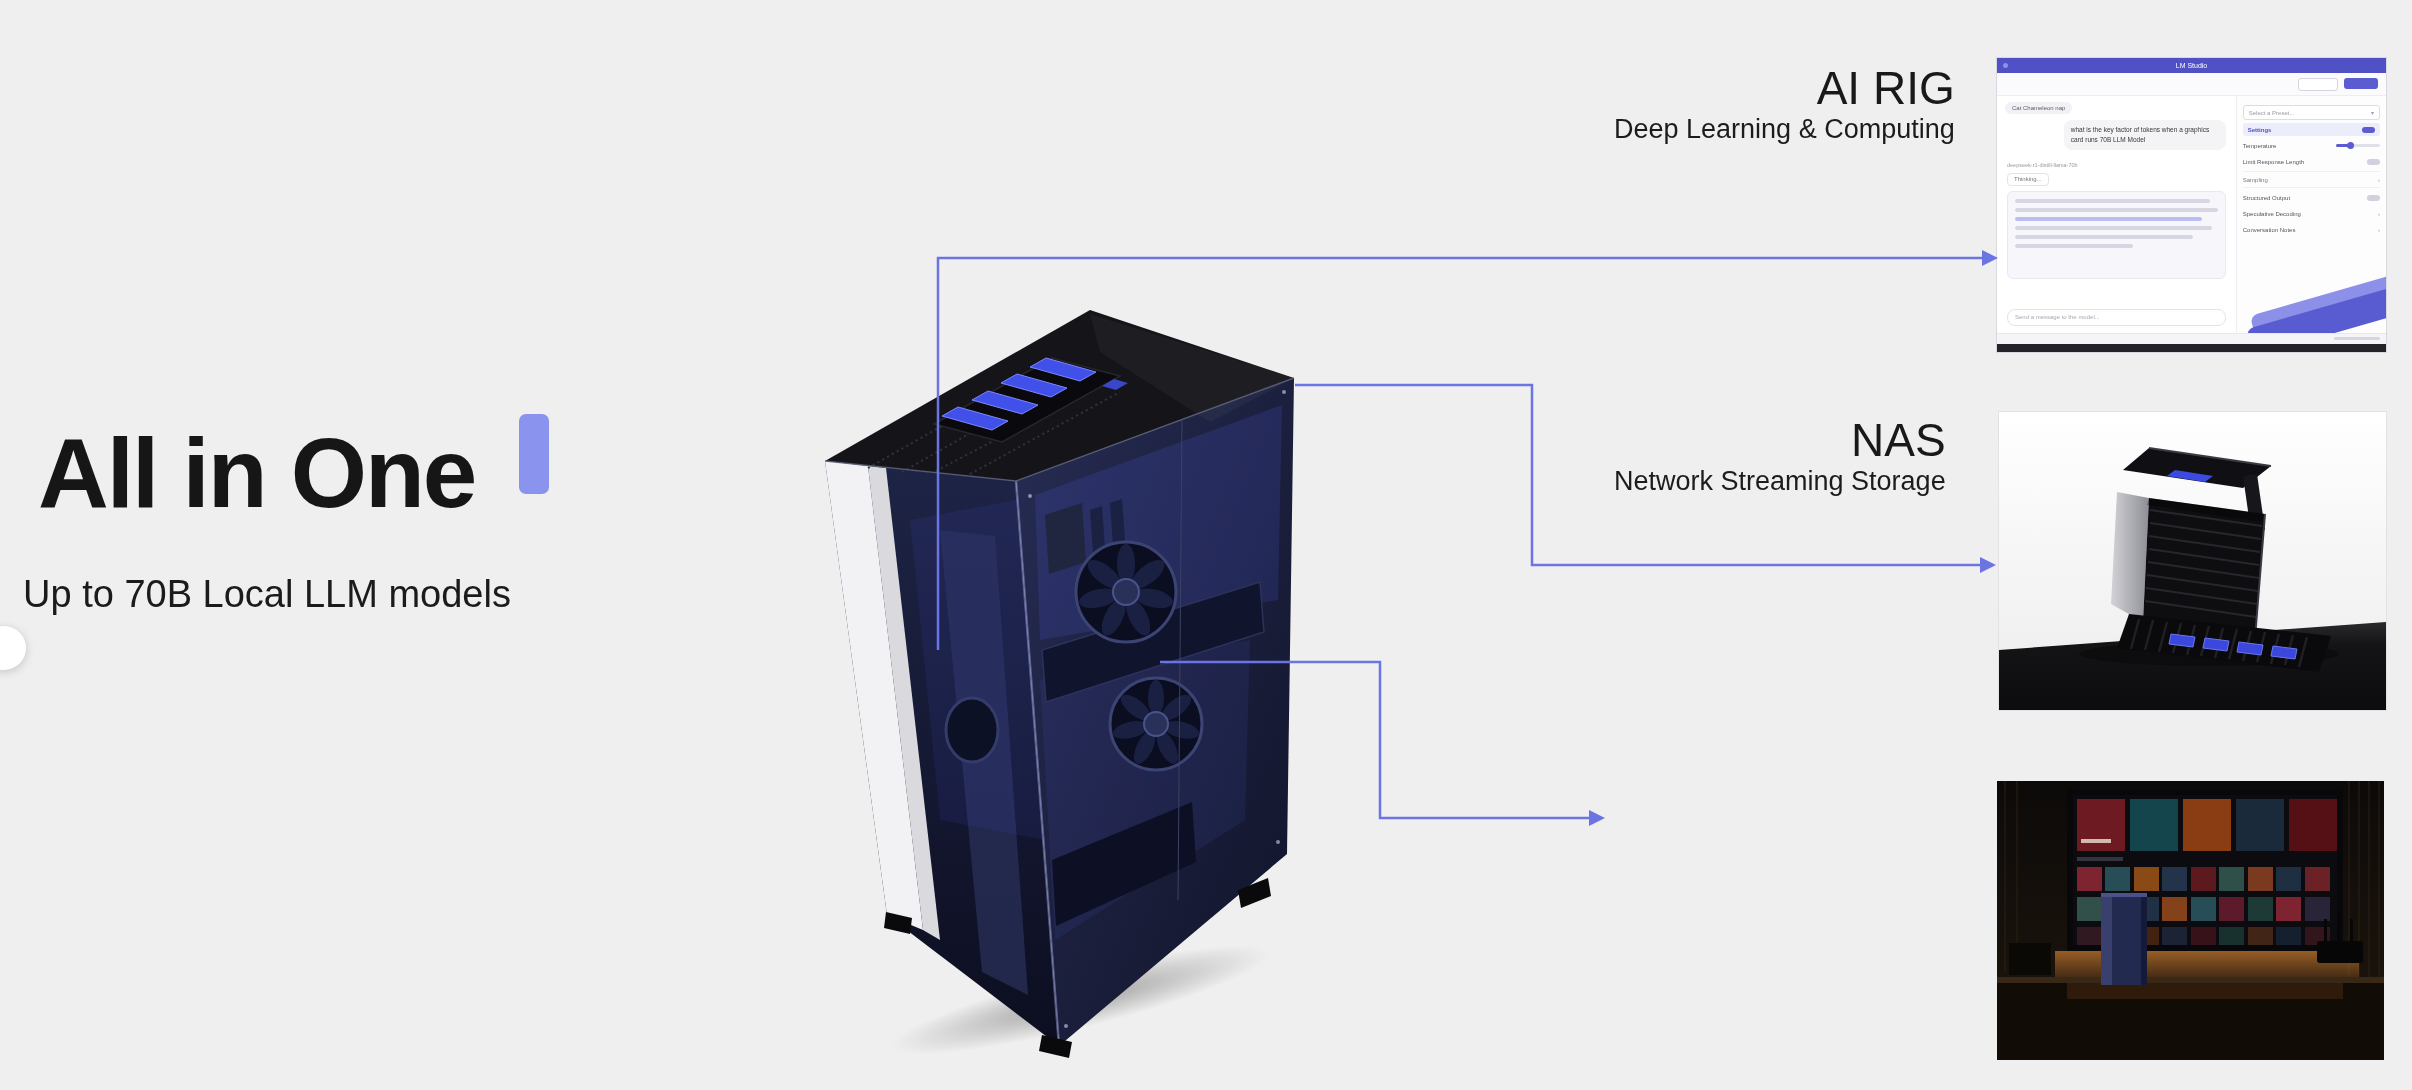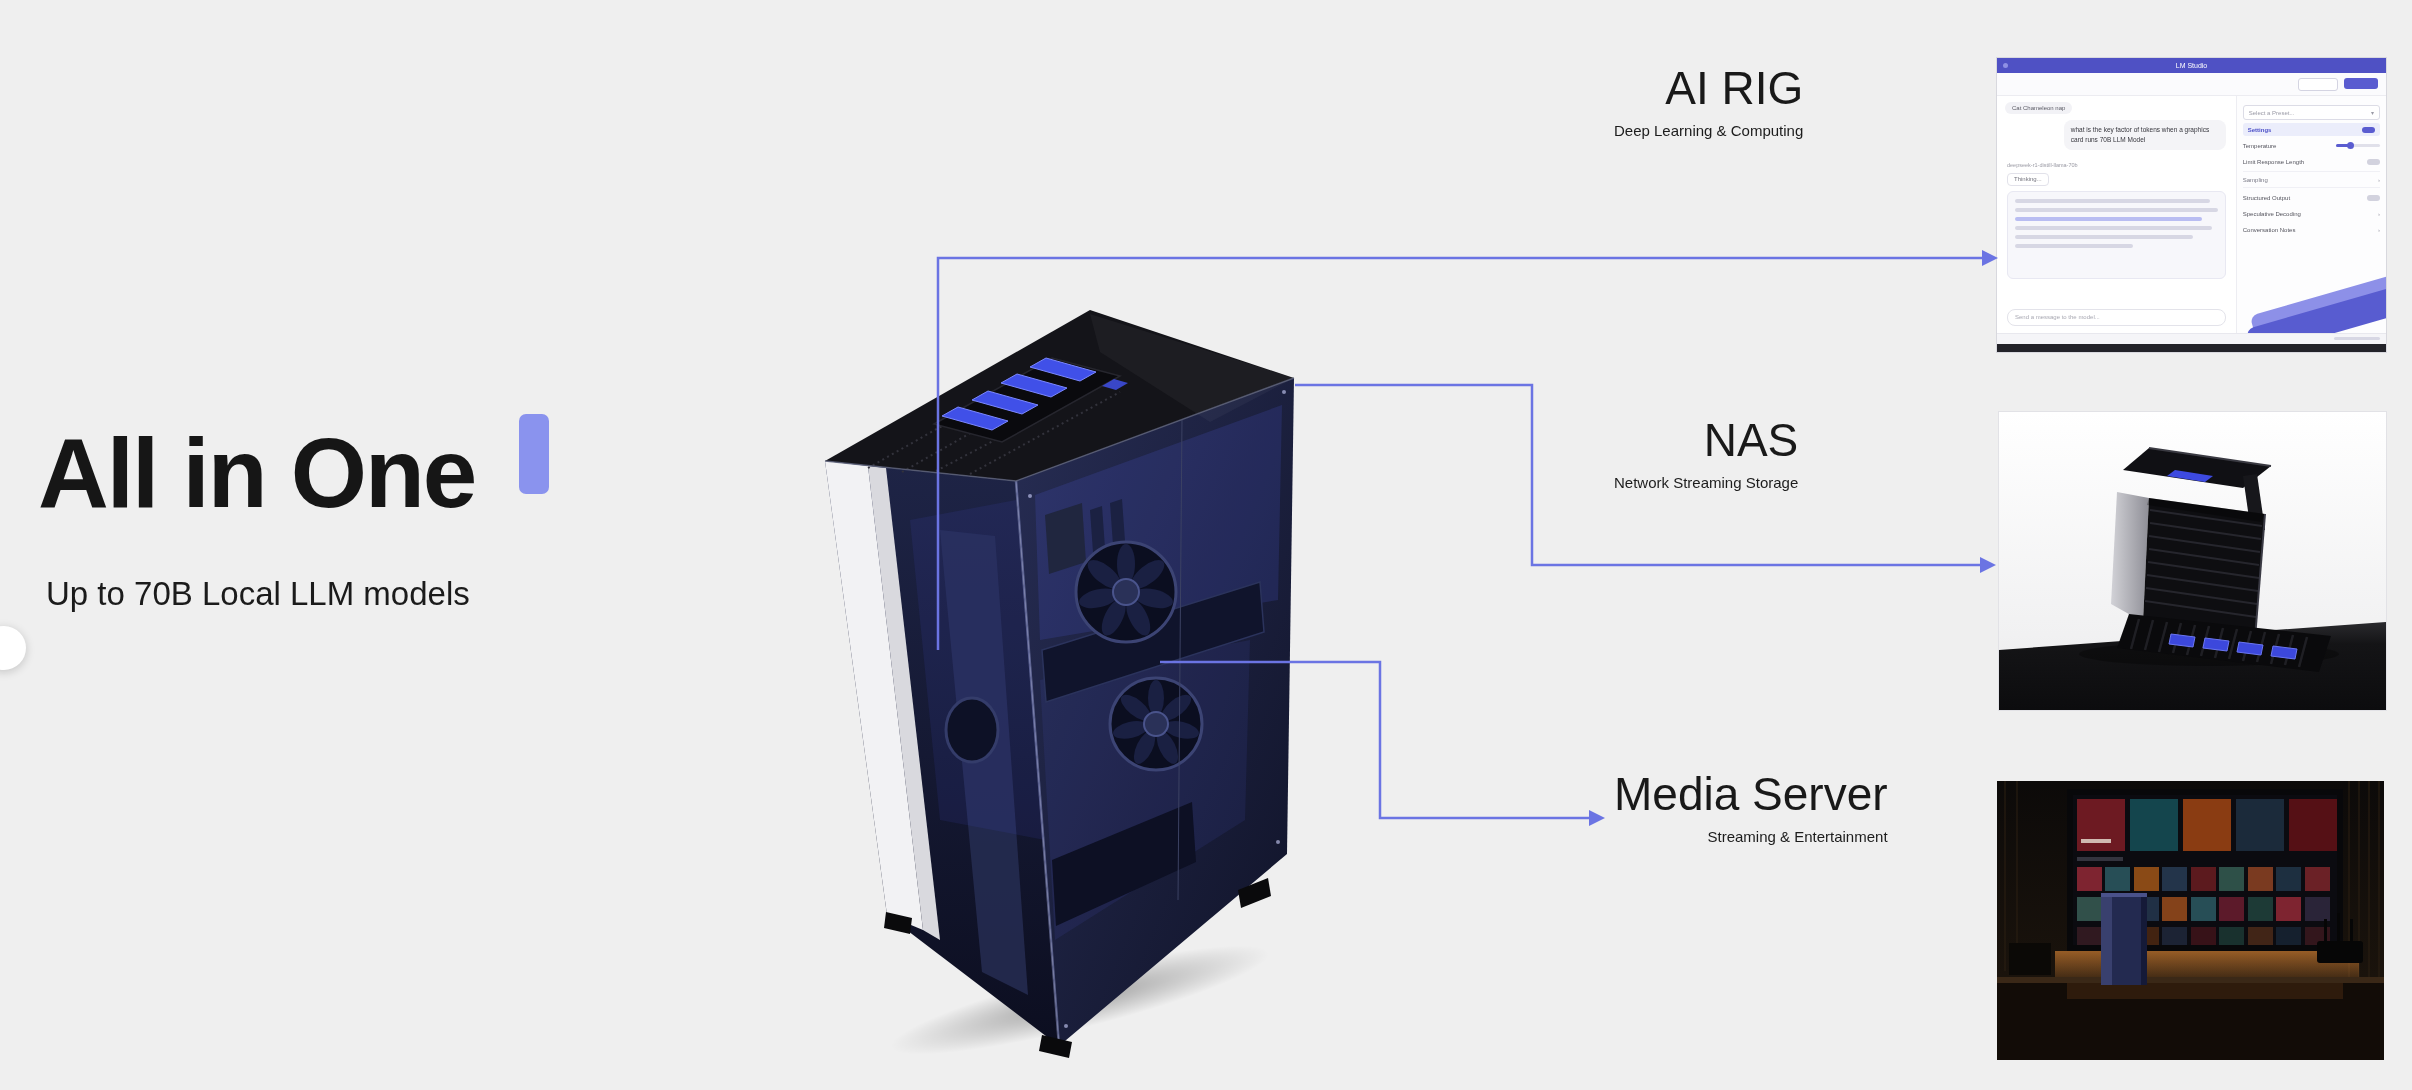--- a/index.html
+++ b/index.html
@@ -3,28 +3,28 @@
 <meta charset="utf-8">
 <style>
   html,body{margin:0;padding:0;background:#e6e6e6;}
   .stage{position:relative;width:2412px;height:1090px;background:#efefef;overflow:hidden;
          font-family:"Liberation Sans",sans-serif;}
 
   
   .hero{position:absolute;left:22px;top:408px;display:flex;align-items:flex-start;}
   .hero h1{margin:16px;font-size:98px;font-weight:700;color:#161616;letter-spacing:-2px;line-height:1.0;}
   .accent-bar{width:30px;height:80px;border-radius:7px;background:#8a93ee;margin-left:28px;margin-top:6px;}
-  .hero-sub{position:absolute;left:23px;top:566px;font-size:33px;line-height:56px;color:#1b1b1b;margin-left:23px;}
+  .hero-sub{position:absolute;left:23px;top:566px;font-size:38px;line-height:56px;color:#1b1b1b;}
   .carousel-dot{position:absolute;left:-18px;top:626px;width:44px;height:44px;border-radius:50%;
                 background:#ffffff;box-shadow:0 2px 10px rgba(0,0,0,0.18);}
 
   
   .callout{position:absolute;left:1614px;text-align:right;}
   .callout .c-title{font-size:46px;font-weight:500;color:#191919;line-height:1.05;}
-  .callout .c-sub{font-size:15px;font-weight:400;color:#1c1c1c;margin-top:10px;}
+  .callout .c-sub{font-size:27px;font-weight:400;color:#1c1c1c;margin-top:2px;}
   .callout-1{top:64px;} .callout-2{top:416px;} .callout-3{top:770px;}
 
   
   .shot{position:absolute;overflow:hidden;}
   .shot1{left:1997px;top:58px;width:389px;height:294px;background:#ffffff;outline:1px solid #d8d8de;}
   .shot2{left:1999px;top:412px;width:387px;height:298px;background:#fff;outline:1px solid #e2e2e6;}
   .shot3{left:1997px;top:781px;width:387px;height:279px;background:#0c0a09;}
 
   
   .ls-titlebar{position:absolute;top:0;left:0;right:0;height:15px;background:#4f51c4;color:#fff;
@@ -189,24 +189,20 @@
   </svg>
 
   <div class="callout callout-1">
     <div class="c-title">AI RIG</div>
     <div class="c-sub">Deep Learning &amp; Computing</div>
   </div>
   <div class="callout callout-2">
     <div class="c-title">NAS</div>
     <div class="c-sub">Network Streaming Storage</div>
   </div>
-  <div class="callout callout-3">
-    <div class="c-title">Media Server</div>
-    <div class="c-sub">Streaming &amp; Entertainment</div>
-  </div>
 
   <div class="shot shot1">
     <div class="ls-titlebar">
       <span class="dot"></span>
       <span>LM Studio</span>
     </div>
     <div class="ls-toolbar">
       <span class="ls-btn ghost"></span>
       <span class="ls-btn primary"></span>
     </div>

